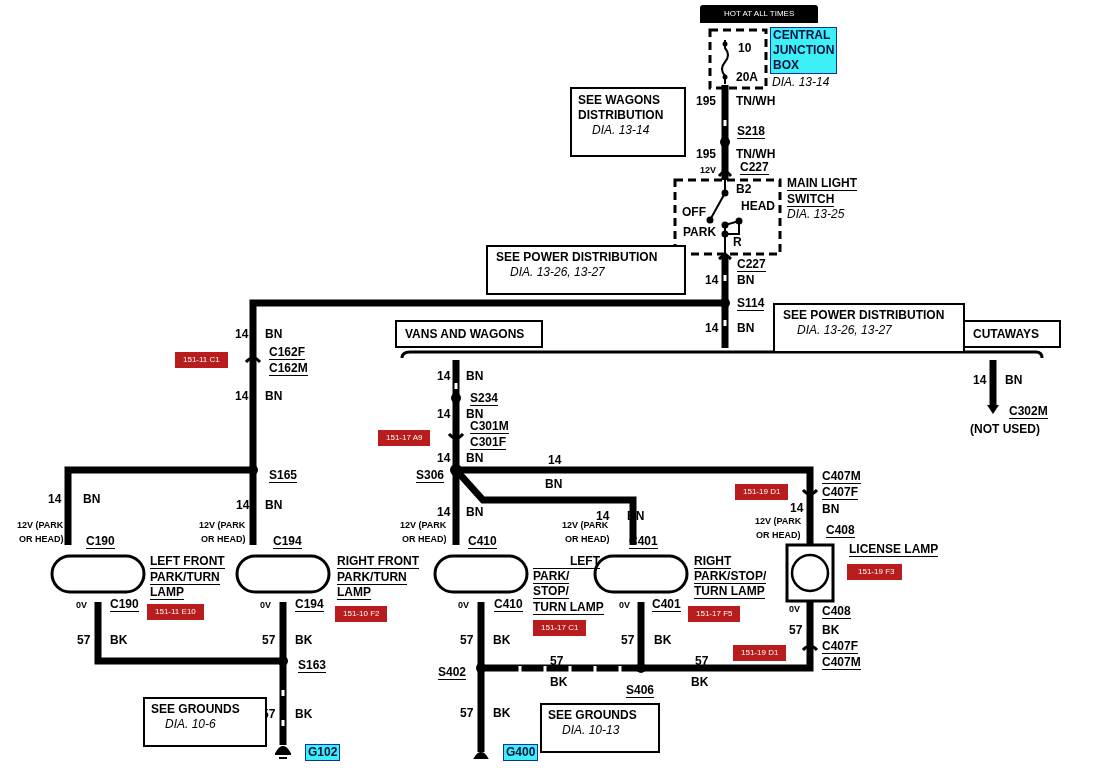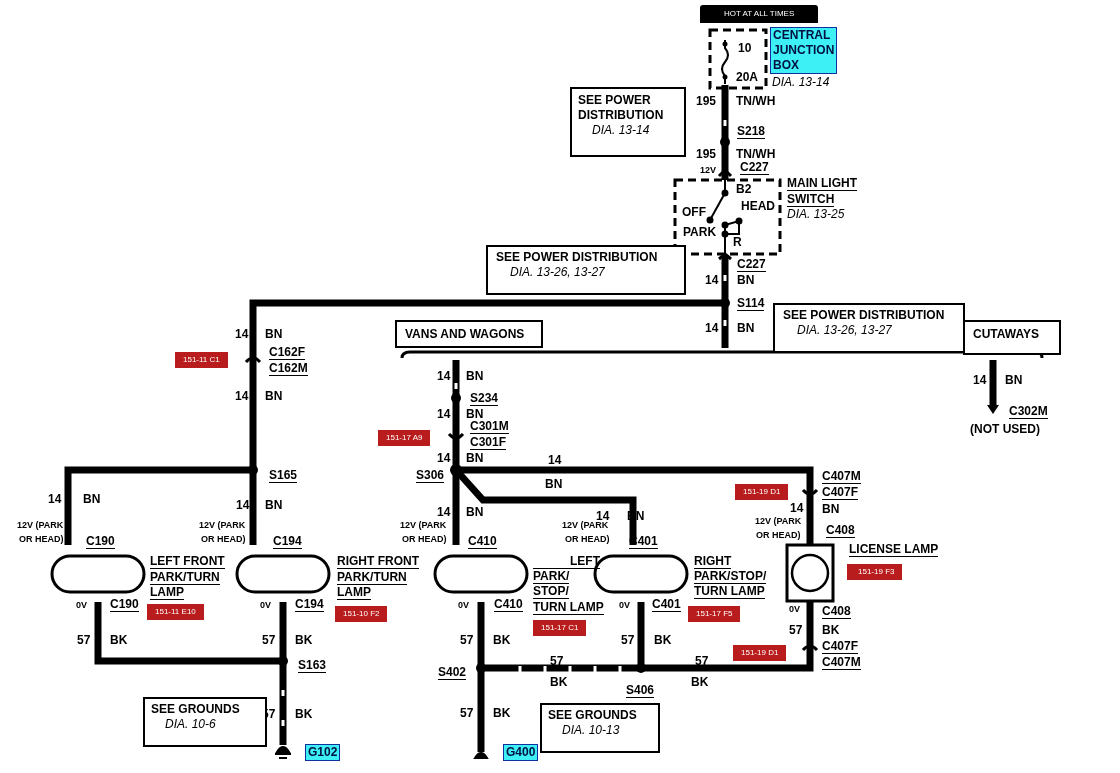--- a/index.html
+++ b/index.html
@@ -127,21 +127,21 @@
 
 <div class="t" style="left:696px;top:95px;">195</div>
 <div class="t" style="left:736px;top:95px;">TN/WH</div>
 <div class="t u" style="left:737px;top:125px;">S218</div>
 <div class="t" style="left:696px;top:148px;">195</div>
 <div class="t" style="left:736px;top:148px;">TN/WH</div>
 <div class="t sm" style="left:700px;top:166px;">12V</div>
 <div class="t u" style="left:740px;top:161px;">C227</div>
 
 <div class="box" style="left:570px;top:87px;width:100px;height:58px;padding:4px 6px;">
-  <span class="h">SEE POWER</span>
+  <span class="h">SEE WAGONS</span>
   <span class="h">DISTRIBUTION</span>
   <span class="d">DIA. 13-14</span>
 </div>
 
 <div class="t" style="left:736px;top:183px;text-align:center;">B2</div>
 <div class="t" style="left:682px;top:206px;">OFF</div>
 <div class="t" style="left:741px;top:200px;">HEAD</div>
 <div class="t" style="left:683px;top:226px;">PARK</div>
 <div class="t" style="left:733px;top:236px;">R</div>
 <div class="t u" style="left:787px;top:177px;">MAIN LIGHT</div>
@@ -156,21 +156,21 @@
 <div class="t" style="left:705px;top:274px;">14</div>
 <div class="t" style="left:737px;top:274px;">BN</div>
 <div class="t u" style="left:737px;top:297px;">S114</div>
 <div class="t" style="left:705px;top:322px;">14</div>
 <div class="t" style="left:737px;top:322px;">BN</div>
 
 <div class="box" style="left:773px;top:303px;width:172px;height:40px;padding:3px 8px;">
   <span class="h">SEE POWER DISTRIBUTION</span>
   <span class="d">DIA. 13-26, 13-27</span>
 </div>
-<div class="box" style="left:963px;top:320px;width:86px;height:24px;padding:0 0 7px 8px;line-height:24px;">
+<div class="box" style="left:963px;top:320px;width:86px;height:24px;padding:0 0 0 8px;line-height:24px;">
   <span class="h" style="line-height:24px;">CUTAWAYS</span>
 </div>
 <div class="box" style="left:395px;top:320px;width:136px;height:24px;padding:0 0 0 8px;">
   <span class="h" style="line-height:24px;">VANS AND WAGONS</span>
 </div>
 
 <div class="t" style="left:973px;top:374px;">14</div>
 <div class="t" style="left:1005px;top:374px;">BN</div>
 <div class="t u" style="left:1009px;top:405px;">C302M</div>
 <div class="t" style="left:970px;top:423px;">(NOT USED)</div>

